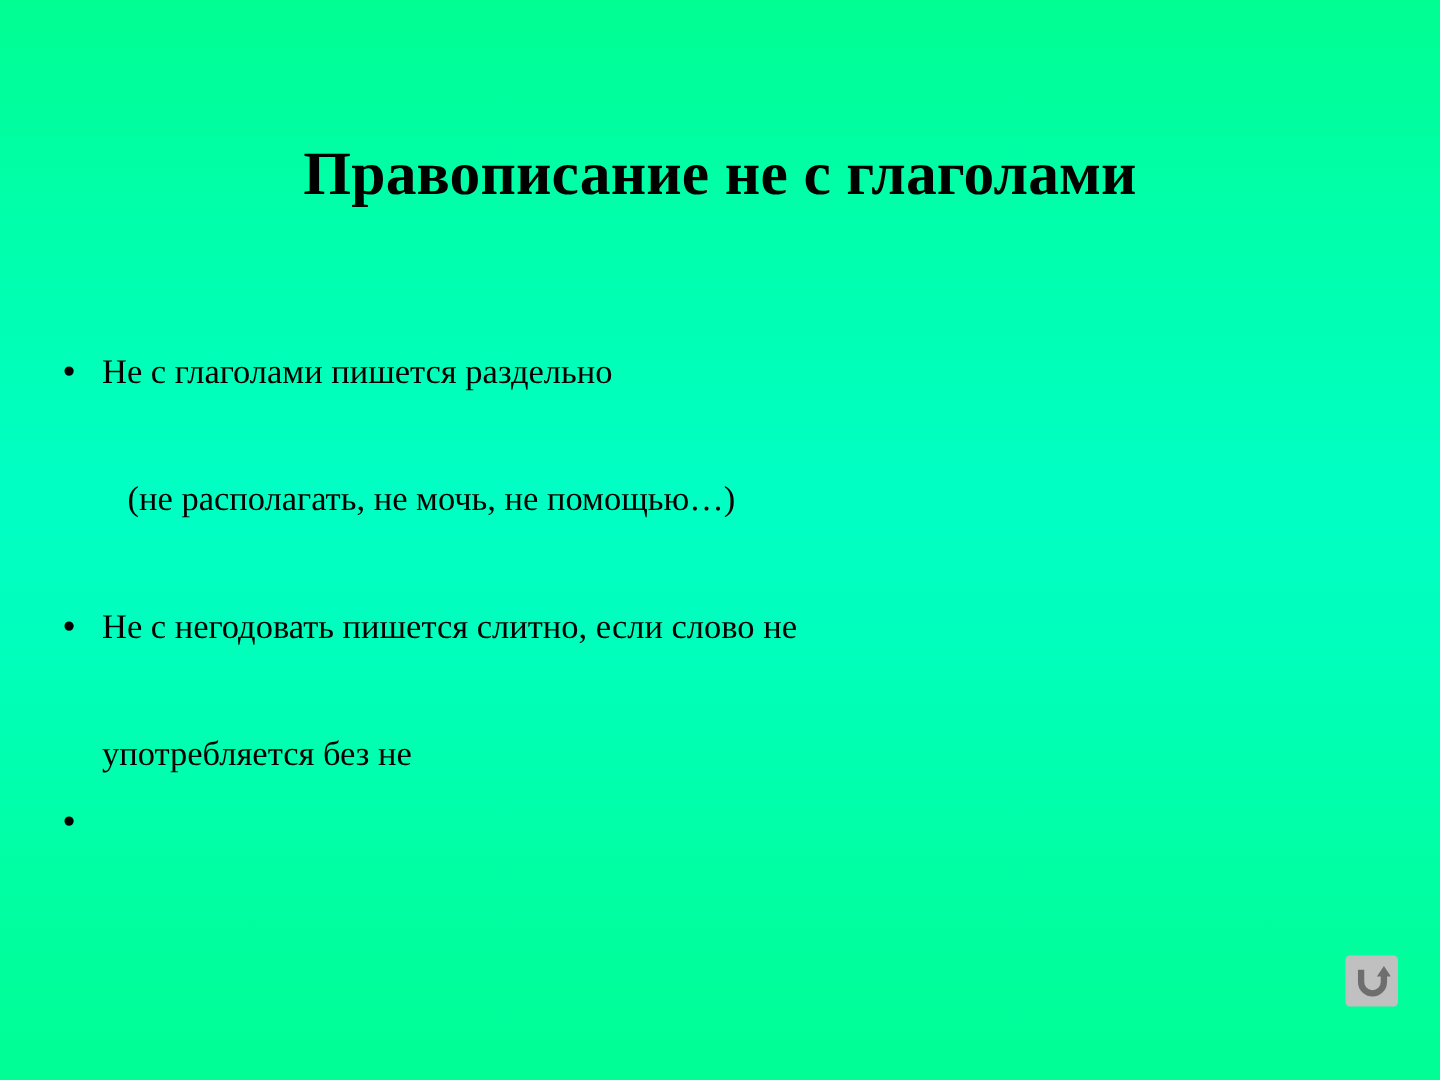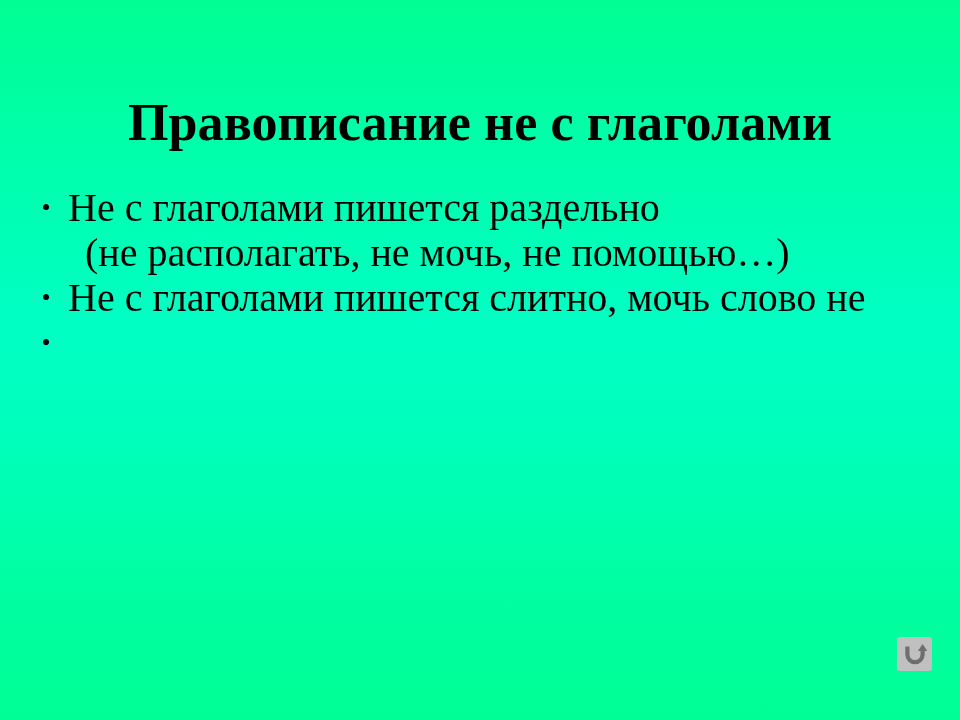--- a/index.html
+++ b/index.html
@@ -30,21 +30,21 @@
         #00fe95 100%);
   }
 
   
   #title {
     position: absolute;
     left: 0;
     top: 62px;
     width: 960px;
     text-align: center;
-    font-size: 52px;
+    font-size: 41px;
     line-height: 52px;
     color: #000000;
     letter-spacing: 0.1px;
     white-space: nowrap;
   }
   #title .bold {
     font-weight: bold;
   }
 
   
@@ -67,24 +67,25 @@
     top: 0;
     width: 16px;
     height: 45px;
     line-height: 45px;
     font-size: 26px;
     color: #000000;
     text-align: center;
   }
 
   .line {
-    font-size: 40px;
+    font-size: 23px;
     line-height: 45px;
     color: #000000;
     white-space: nowrap;
+    margin-top: 40px;
   }
 
   .line.sub {
     padding-left: 17px;
   }
 
   
   #return-button {
     position: absolute;
     left: 897px;
@@ -112,21 +113,22 @@
   <div id="body">
 
     <div class="bullet-block">
       <span class="bullet-marker">•</span>
       <div class="line">Не с глаголами пишется раздельно</div>
       <div class="line sub">(не располагать, не мочь, не помощью…)</div>
     </div>
 
     <div class="bullet-block">
       <span class="bullet-marker">•</span>
-      <div class="line">Не с глаголами пишется слитно, мочь слово не</div>
+      <div class="line">Не с негодовать пишется слитно, если слово не</div>
+      <div class="line">употребляется без не</div>
     </div>
 
     <div class="bullet-block">
       <span class="bullet-marker">•</span>
     </div>
 
   </div>
 
   <div id="return-button">
     <span>

